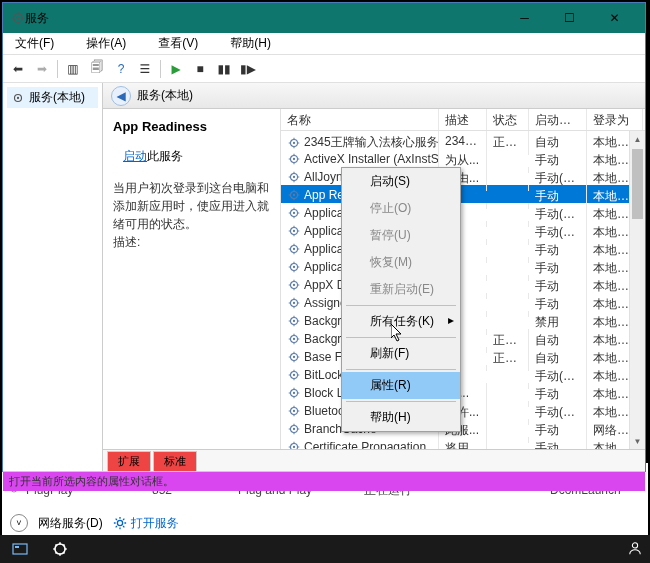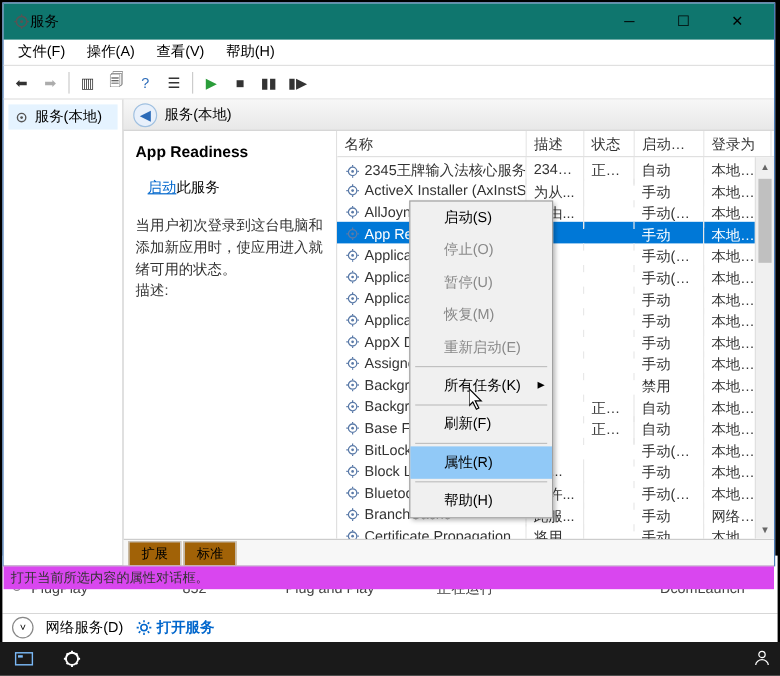--- a/index.html
+++ b/index.html
@@ -3,21 +3,21 @@
 <meta charset="utf-8">
 <style>
 * { margin: 0; padding: 0; box-sizing: border-box; font-family: "Microsoft YaHei", "Segoe UI", sans-serif; font-size: 12px; }
 body { background: #000; width: 650px; height: 563px; position: relative; overflow: hidden; }
 .window { position: absolute; background: #fff; border: 1px solid #4a7bb8; }
 .main-window { left: 2px; top: 2px; width: 644px; height: 470px; }
 .titlebar { height: 30px; display: flex; align-items: center; padding: 0 8px; background: #0f766e; }
 .titlebar-title { flex: 1; color: #000; font-size: 12px; }
 .titlebar-buttons { display: flex; gap: 0; }
 .titlebar-btn { width: 45px; height: 30px; display: flex; align-items: center; justify-content: center; cursor: default; }
-.menubar { height: 22px; display: flex; align-items: center; padding: 0 4px; gap: 2px; border-bottom: 1px solid #e0e0e0; }
+.menubar { height: 22px; display: flex; align-items: center; padding: 0 4px; gap: 16px; border-bottom: 1px solid #e0e0e0; }
 .menu-item { padding: 2px 8px; cursor: default; }
 .toolbar { height: 28px; display: flex; align-items: center; padding: 0 4px; gap: 2px; border-bottom: 1px solid #e0e0e0; }
 .tb-btn { width: 22px; height: 22px; display: flex; align-items: center; justify-content: center; color: #333; }
 .tb-btn.green { color: #2a9d3a; }
 .tb-sep { width: 1px; height: 18px; background: #ccc; margin: 0 2px; }
 .content { display: flex; height: calc(100% - 80px); }
 .sidebar { width: 100px; border-right: 1px solid #ccc; padding: 4px; }
 .tree-item { display: flex; align-items: center; gap: 4px; padding: 2px 4px; background: #e5f3ff; }
 .main-area { flex: 1; display: flex; flex-direction: column; position: relative; }
 .main-header { height: 26px; background: linear-gradient(#f7f7f7,#e8e8e8); border-bottom: 1px solid #ccc; display: flex; align-items: center; padding: 0 8px; gap: 6px; }
@@ -35,35 +35,35 @@
 .col-state { width: 42px; }
 .col-start { width: 58px; }
 .col-logon { width: 56px; }
 .list-body { flex: 1; overflow-y: auto; overflow-x: hidden; }
 .row { display: flex; height: 18px; align-items: flex-start; }
 .row.selected { background: #0078d7; color: #fff; }
 .row.selected .col { color: #fff; }
 .row .col-name { display: flex; align-items: center; gap: 3px; }
 .svc-icon { width: 14px; height: 14px; display: inline-flex; align-items: center; justify-content: center; flex-shrink: 0; }
 .tabs { height: 22px; border-top: 1px solid #ccc; display: flex; align-items: flex-end; padding: 0 4px; background: #f7f7f7; }
-.tab { padding: 2px 10px; border: 1px solid #ccc; border-bottom: none; background: #a16207; margin-right: 2px; font-size: 11px; }
+.tab { padding: 2px 10px; border: 1px solid #ccc; border-bottom: none; background: #ef4444; margin-right: 2px; font-size: 11px; }
 .statusbar { height: 20px; border-top: 1px solid #ccc; padding: 2px 6px; color: #333; font-size: 11px; background: #d946ef; }
 .ctx-menu { position: absolute; background: #f0f0f0; border: 1px solid #a0a0a0; box-shadow: 2px 2px 4px rgba(0,0,0,0.3); width: 120px; z-index: 100; }
 .ctx-item { padding: 5px 14px 5px 28px; position: relative; }
 .ctx-item.disabled { color: #888; }
 .ctx-item.highlight { background: #91c9f7; }
 .ctx-item.has-sub::after { content: "▸"; position: absolute; right: 6px; }
 .ctx-sep { height: 1px; background: #c0c0c0; margin: 2px 4px; }
 .bg-app { position: absolute; bottom: 52px; left: 2px; right: 2px; height: 48px; background: #fff; color: #444; }
 .bg-rows { display: flex; flex-direction: column; }
 .bg-row { display: flex; height: 18px; align-items: center; padding: 0 6px; gap: 6px; }
 .bg-row .c1 { width: 120px; } .bg-row .c2 { width: 80px; } .bg-row .c3 { width: 120px; } .bg-row .c4 { width: 180px; } .bg-row .c5 { width: 80px; }
 .bg-footer { position: absolute; bottom: 28px; left: 2px; right: 2px; height: 24px; background: #fff; display: flex; align-items: center; gap: 10px; padding: 0 8px; }
 .chev-btn { width: 18px; height: 18px; border-radius: 50%; border: 1px solid #888; display: flex; align-items: center; justify-content: center; font-size: 9px; }
-.link { color: #0066cc; cursor: pointer; display: flex; align-items: center; gap: 4px; font-weight: bold; }
+.link { color: #0066cc; cursor: pointer; display: flex; align-items: center; gap: 4px; }
 .taskbar { position: absolute; bottom: 0; left: 0; right: 0; height: 28px; background: #1a1a1a; display: flex; align-items: center; }
 .taskbar-item { width: 40px; height: 28px; display: flex; align-items: center; justify-content: center; color: #fff; }
 .taskbar-right { margin-left: auto; padding-right: 8px; color: #fff; }
 .cursor { position: absolute; z-index: 200; pointer-events: none; }
 .gear-icon { width: 14px; height: 14px; }
 .scrollbar { position: absolute; right: 0; top: 22px; bottom: 0; width: 16px; background: #f0f0f0; border-left: 1px solid #e0e0e0; }
 .sb-thumb { position: absolute; left: 2px; right: 2px; top: 18px; height: 70px; background: #c0c0c0; }
 .sb-arr { position: absolute; left: 0; right: 0; height: 16px; display: flex; align-items: center; justify-content: center; color: #666; font-size: 8px; }
 .sb-arr.up { top: 0; } .sb-arr.down { bottom: 0; }
 </style>

